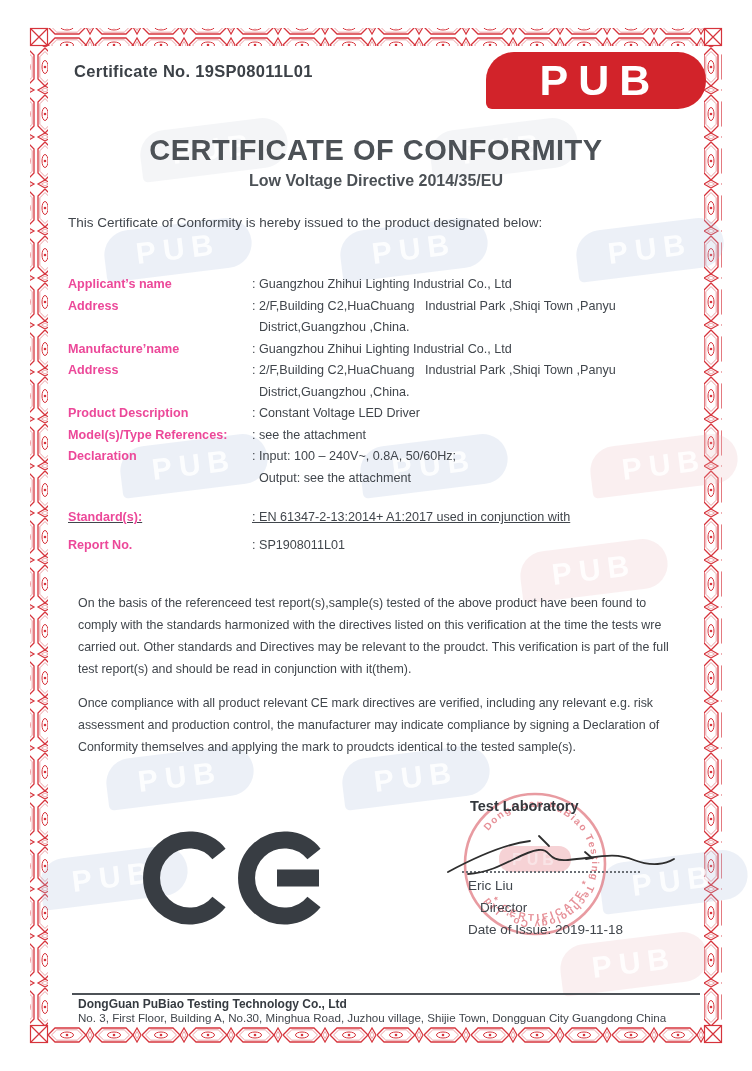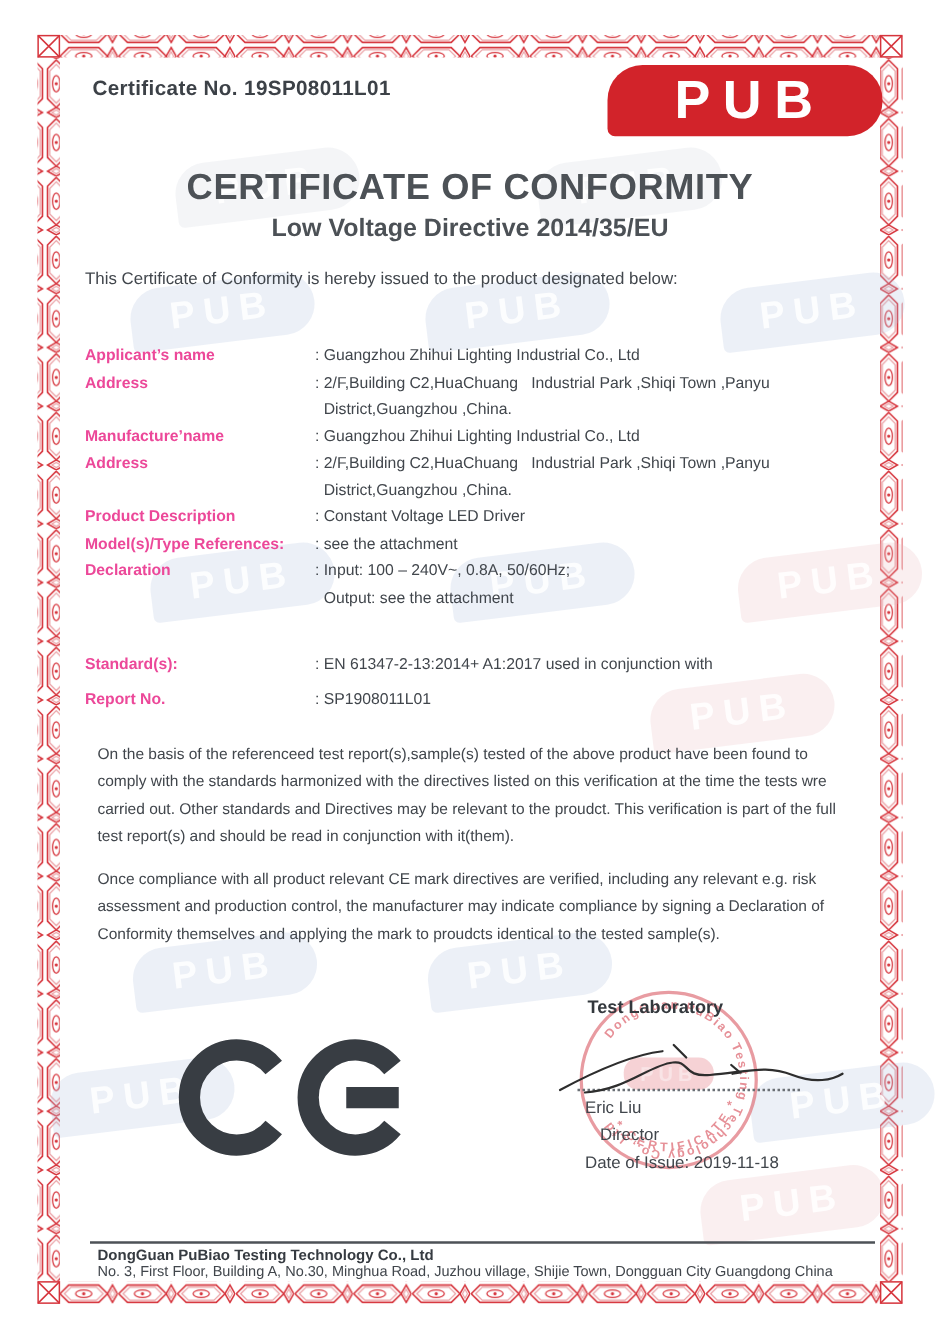--- a/index.html
+++ b/index.html
@@ -35,30 +35,30 @@
     background:#d2232a; border-radius:28px 28px 28px 6px;
     display:flex; align-items:center; justify-content:center;
   }
   .logo-text {
     color:#ffffff; font-weight:bold; font-size:43px; letter-spacing:10px;
     padding-left:8px; line-height:1;
   }
 
   .title-block { position:absolute; left:0; top:134px; width:100%; text-align:center; color:#4c5156; }
   .title { font-size:29px; font-weight:bold; letter-spacing:0.5px;text-align:center; }
-  .subtitle { font-size:20px; font-weight:bold; margin-top:5px; }
+  .subtitle { font-size:16px; font-weight:bold; margin-top:5px; }
 
   .intro { position:absolute; left:68px; top:215px; font-size:13.5px; color:#41464c; }
 
   .fields { position:absolute; left:68px; top:274px; width:616px; font-size:12.6px; }
   .frow { display:flex; }
   .flabel { width:184px; font-weight:bold; color:#ec4899; line-height:21.5px; flex-shrink:0; }
   .fvalue { flex:1; line-height:21.5px; }
   .vline { white-space:pre-wrap; }
-  .gap-lg { margin-top:32px; }
+  .gap-lg { margin-top:18px;text-decoration:underline; }
   .gap-sm { margin-top:6px; }
 
   .paras { position:absolute; left:66px; top:580px; width:620px; font-size:12.4px; line-height:22px; color:#41464c; text-align:left; }
   .paras p { margin:12px; }
 
   .ce-svg { position:absolute; left:140px; top:828px; }
 
   .test-lab { position:absolute; left:470px; top:798px; font-size:14.5px; font-weight:bold; color:#33383d; z-index:4; }
   .stamp-svg { position:absolute; left:450px; top:788px; z-index:3; }
   .sig-svg { position:absolute; left:442px; top:828px; z-index:5; }

